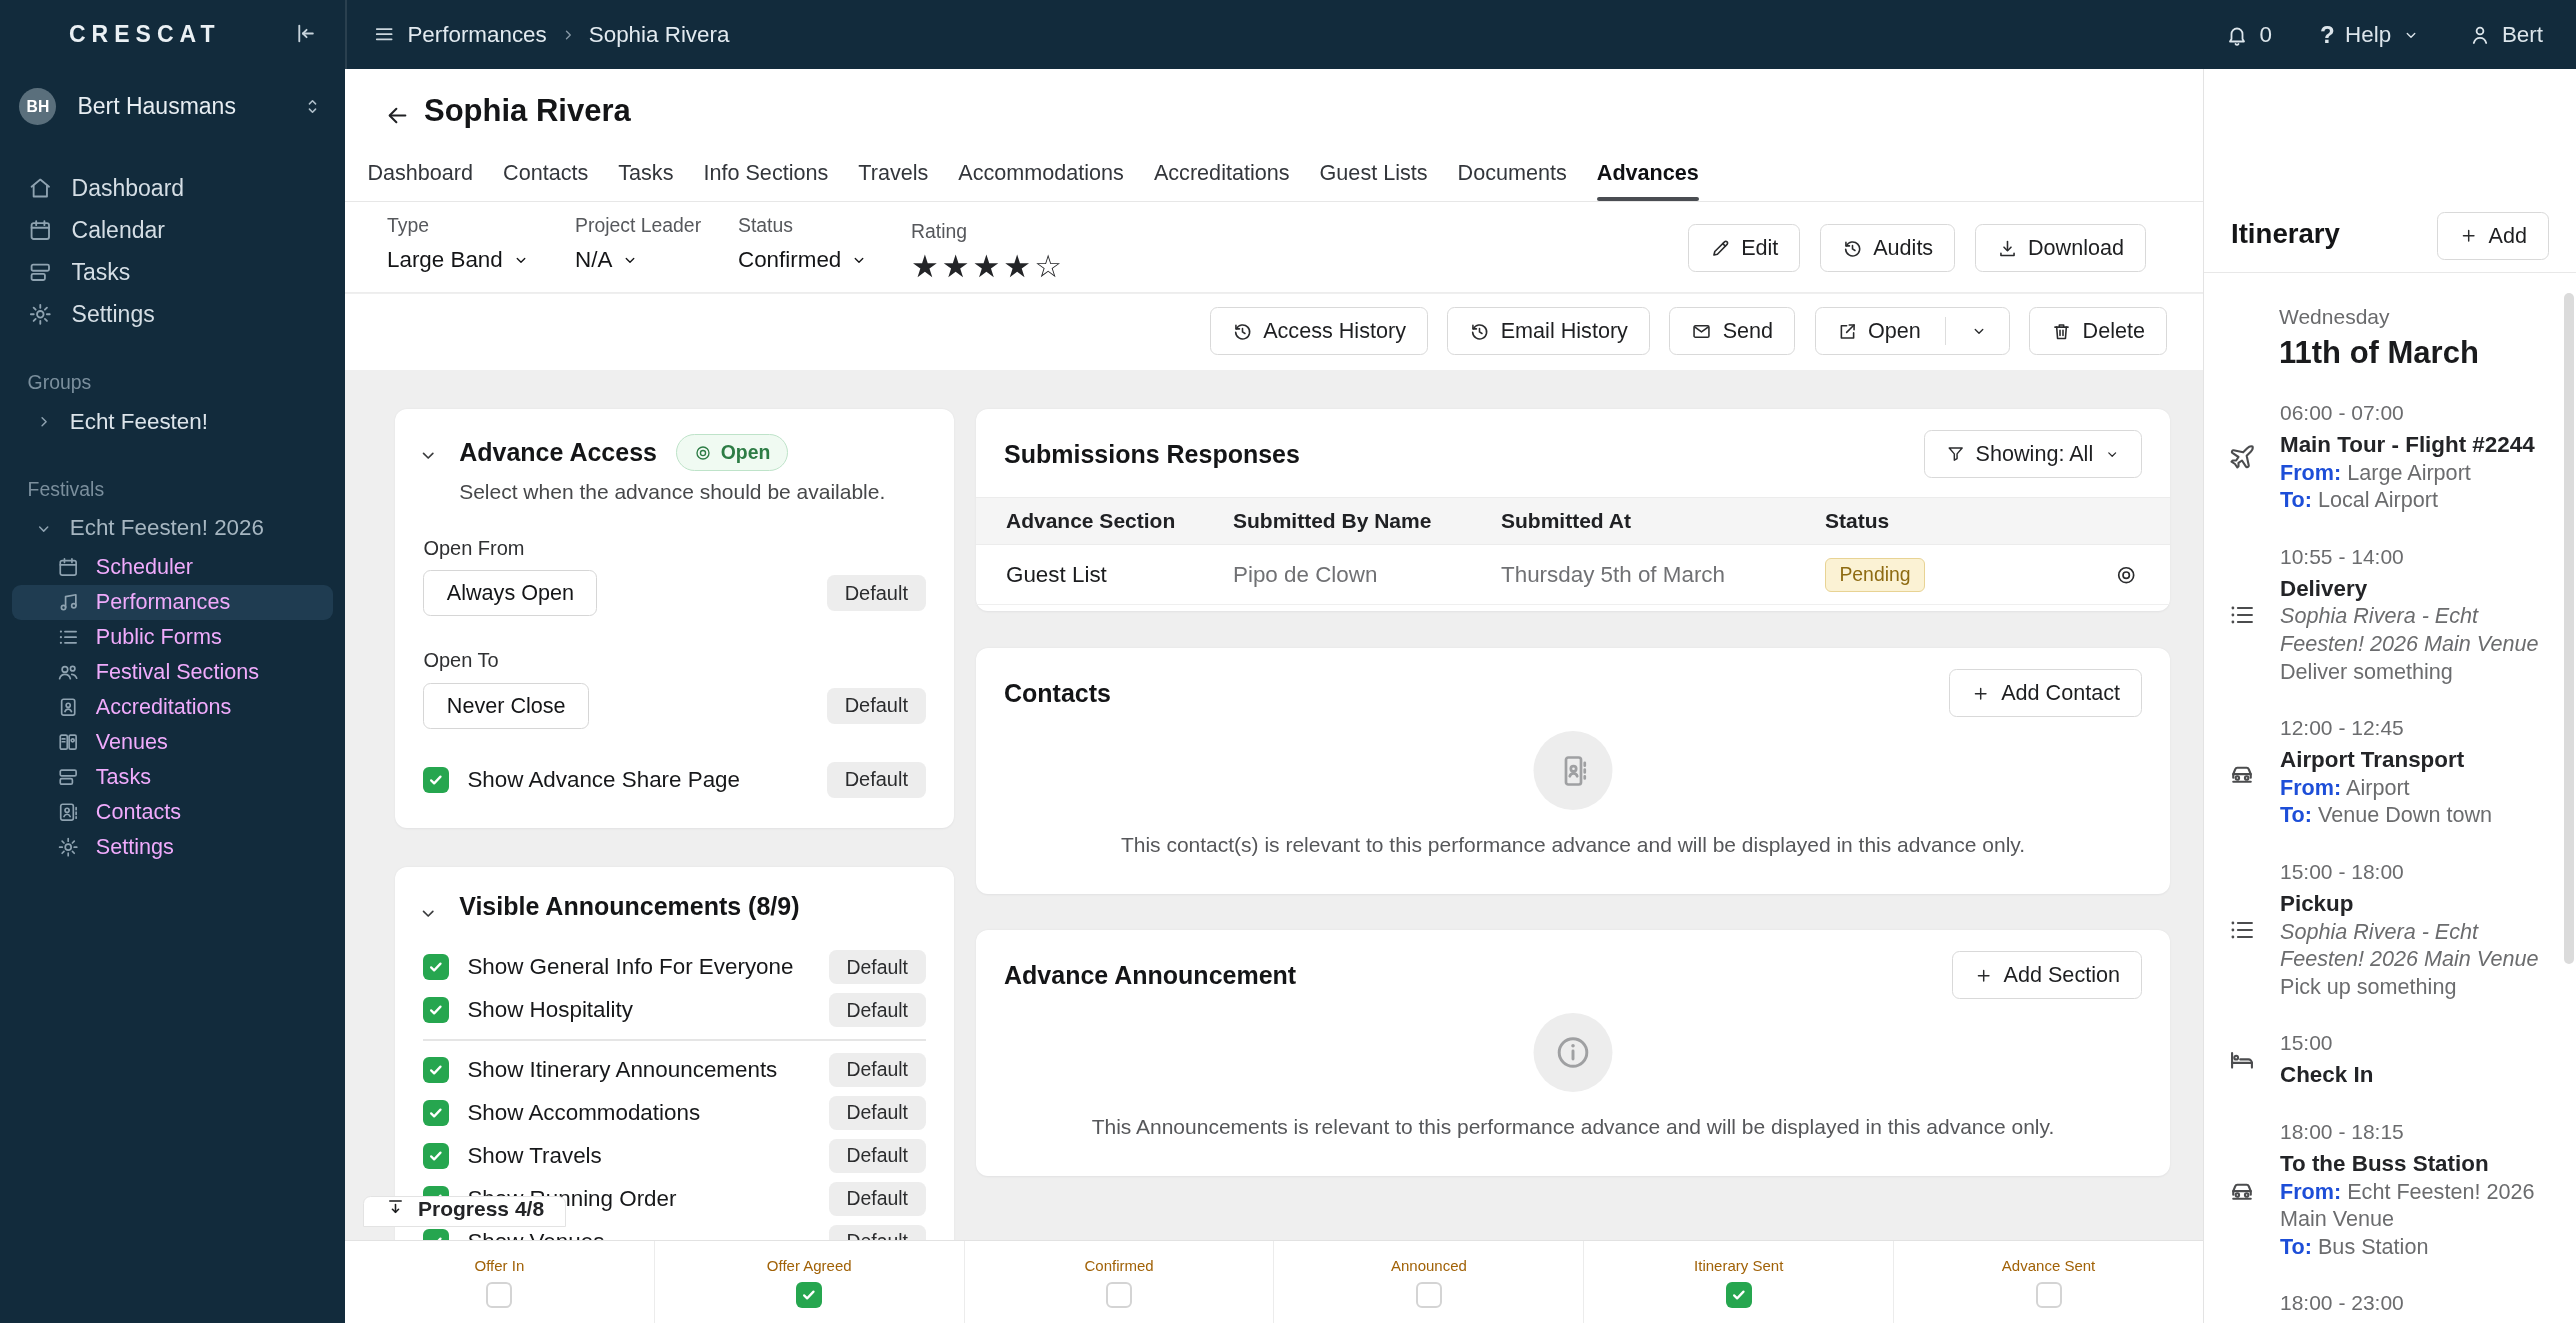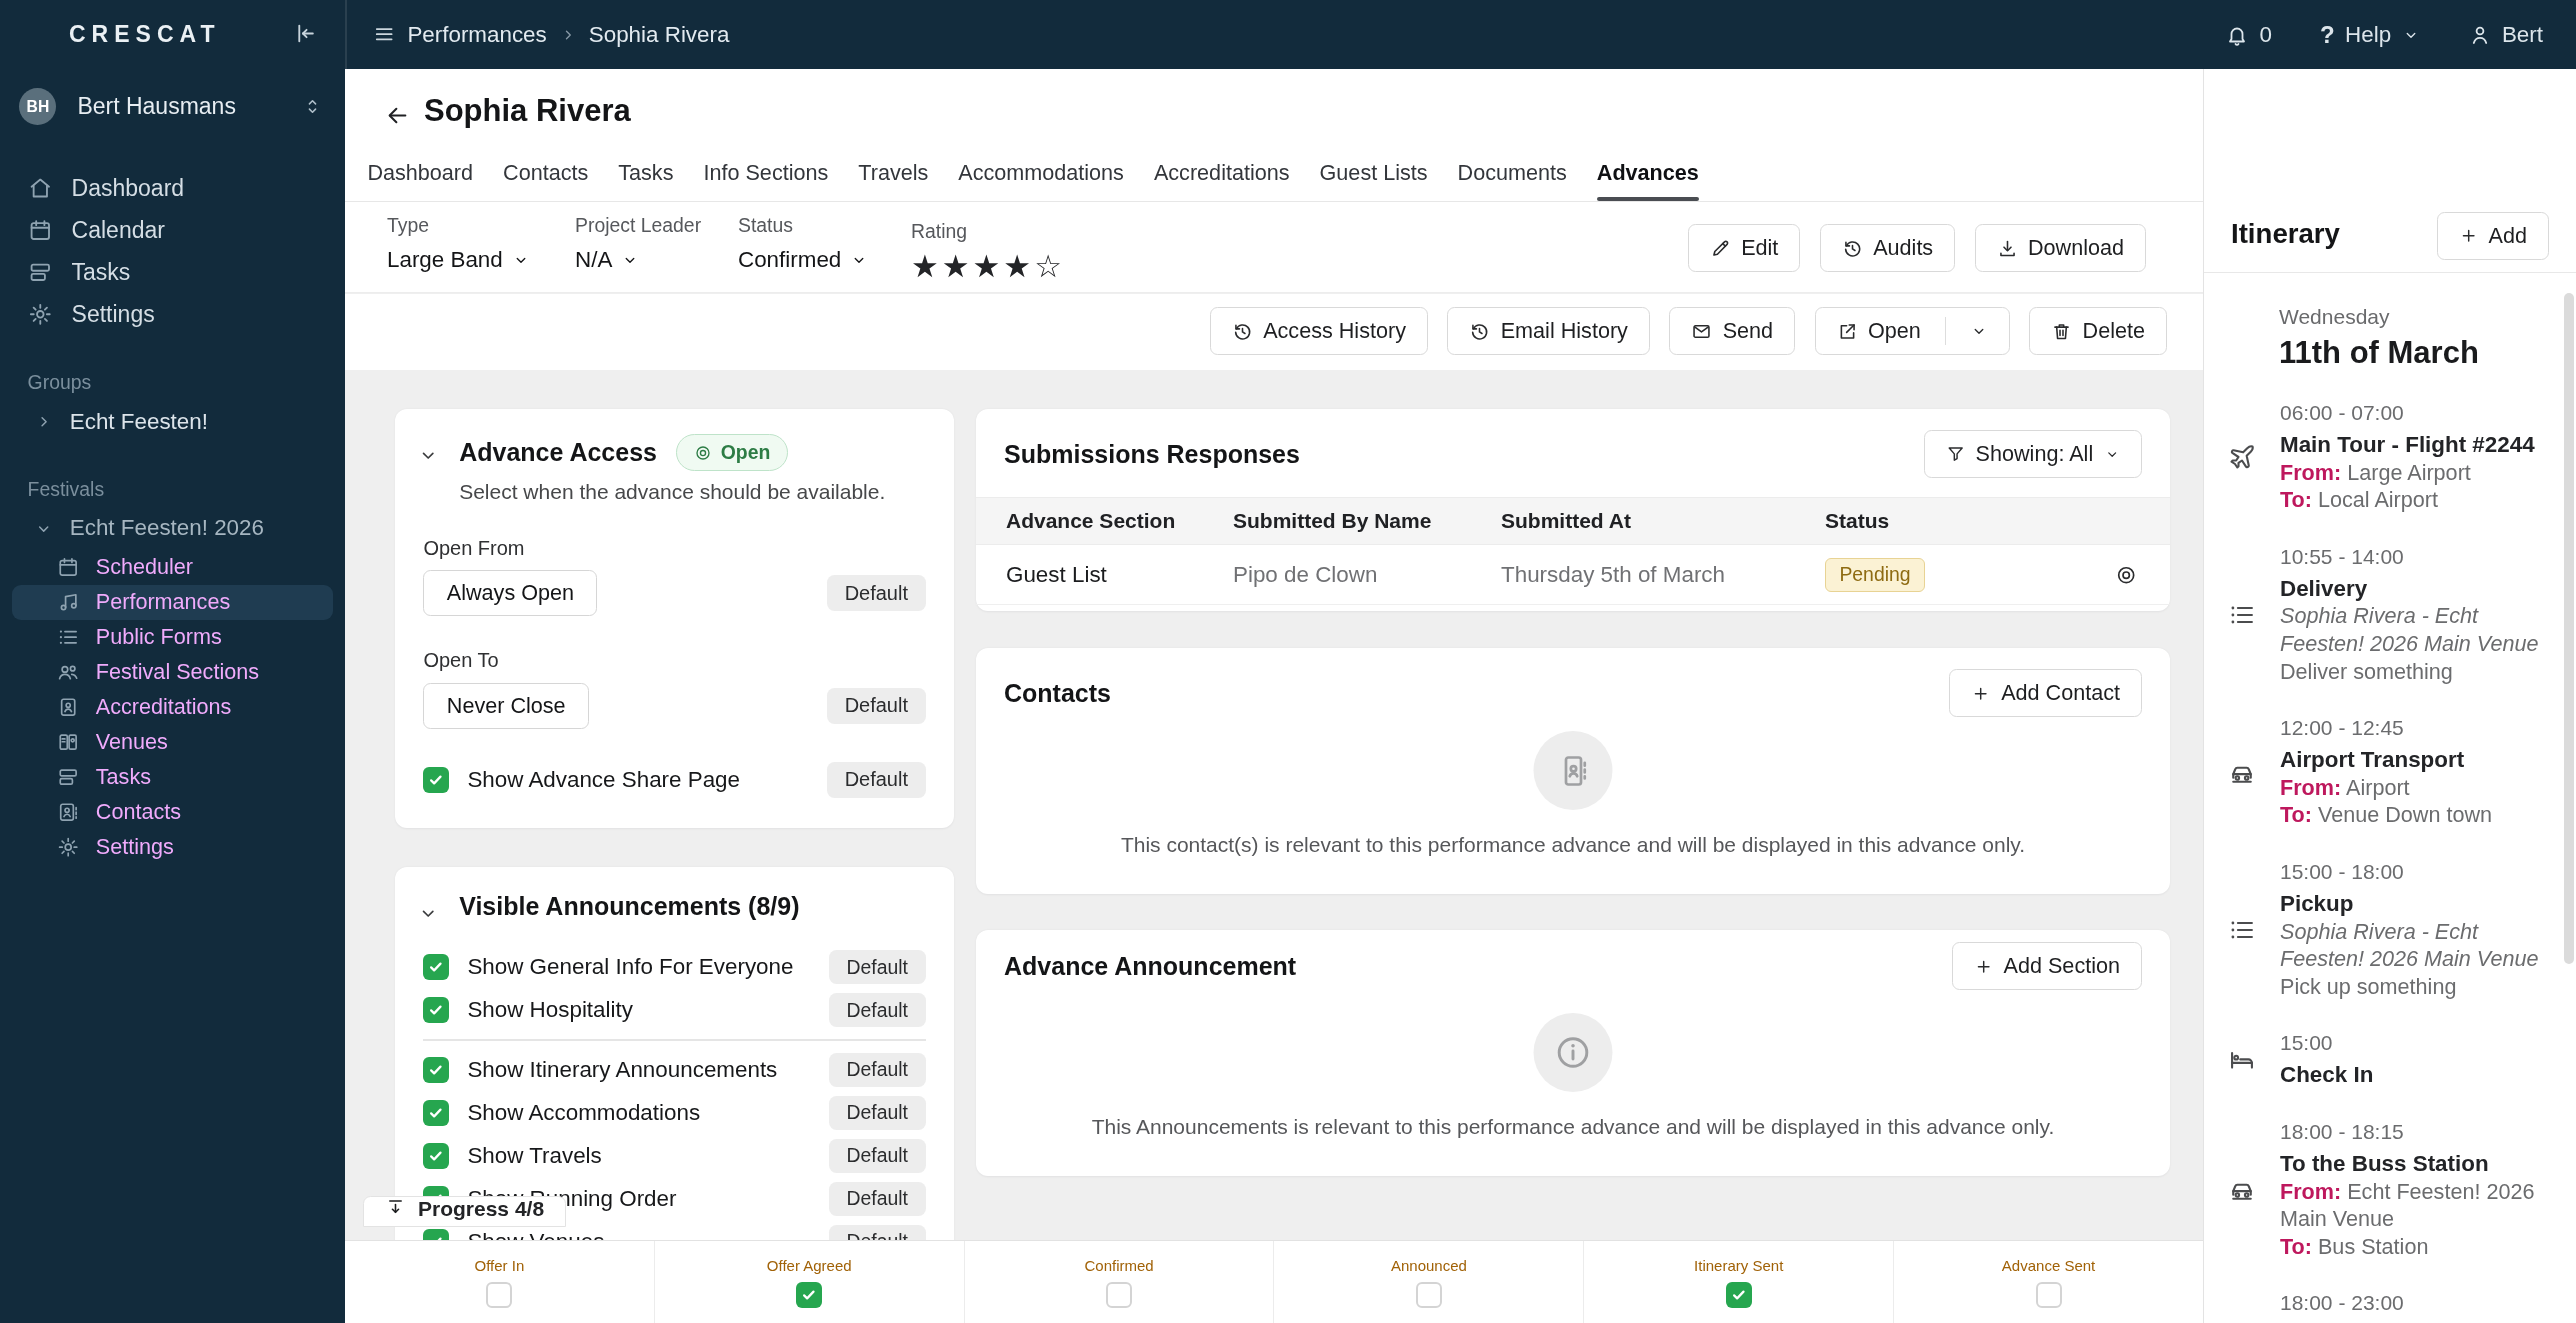--- a/index.html
+++ b/index.html
@@ -132,21 +132,21 @@
   .itin-body { position:absolute; left:0; top:206px; right:0; bottom:0; overflow:hidden; padding-top:30px; }
   .day-label { margin-left:75px; font-size:21px; color:#696A6C; }
   .day-date { margin-left:75px; margin-top:6px; font-size:31px; font-weight:700; color:#1A1B1D; }
   .itin-items { margin-top:30px; }
   .itin-item { display:flex; margin-bottom:31px; }
   .itin-icon { width:76px; flex:0 0 auto; display:flex; align-items:center; justify-content:center; color:#4B4C4E; }
   .itin-text { width:268px; }
   .itin-time { font-size:21px; color:#6B6C6E; }
   .itin-name { margin-top:6px; font-size:22.4px; font-weight:600; color:#232427; line-height:27.6px; }
   .itin-line { font-size:21.6px; color:#6B6C6E; line-height:27.6px; }
-  .itin-line .b { font-weight:700; color:#be185d;margin-top:24px; }
+  .itin-line .b { font-weight:700; color:#1d4ed8;margin-top:24px; }
   .itin-line em { font-style:italic; }
   .itin-scrollbar { position:absolute; right:2.2px; top:224px; width:9.7px; height:671px; background:#DBDBDB; border-radius:5.2px; }
 
   
   .progress-btn { position:absolute; left:363px; top:1196px; height:31px; display:flex; align-items:flex-start; gap:12px;
     background:#FFF; border:1.5px solid #E3E3E3; border-radius:7.5px 7.5px 0 0; padding:0 21px; z-index:70; cursor:pointer; }
   .progress-btn .txt { font-size:21px; font-weight:600; color:#232427; }
   .statusbar { position:absolute; left:345px; top:1240px; width:1858px; height:84px; background:#FFF;
     border-top:1.5px solid #E2E2E2; display:flex; z-index:65; }
   .status-cell { flex:1; display:flex; flex-direction:column; align-items:center; border-right:1.5px solid #ECECEC; }
@@ -747,21 +747,21 @@
               <circle cx="12" cy="10.5" r="1.8"></circle>
               <path d="M9.5 15.5c.4-1.2 1.3-1.9 2.5-1.9s2.1.7 2.5 1.9"></path>
               <path d="M19.5 6.5v2M19.5 11v2M19.5 15.5v1.5"></path>
             </svg>
           </span>
         </div>
       <div class="empty-text">This contact(s) is relevant to this performance advance and will be displayed in this advance only.</div>
     </div>
 
     <div class="card empty-card" style="margin-top:36px;">
-      <div class="card-head" style="padding-top:12px;">
+      <div class="card-head" style="padding-top:21px;">
         <div class="card-title">Advance Announcement</div>
         <div class="btn">
           <span>
               <svg class="ic" width="19.4" height="19.4" viewBox="0 0 24 24">
                 <path d="M12 5.5v13M5.5 12h13"></path>
               </svg>
             </span>
           <span>Add Section</span>
         </div>
       </div>

